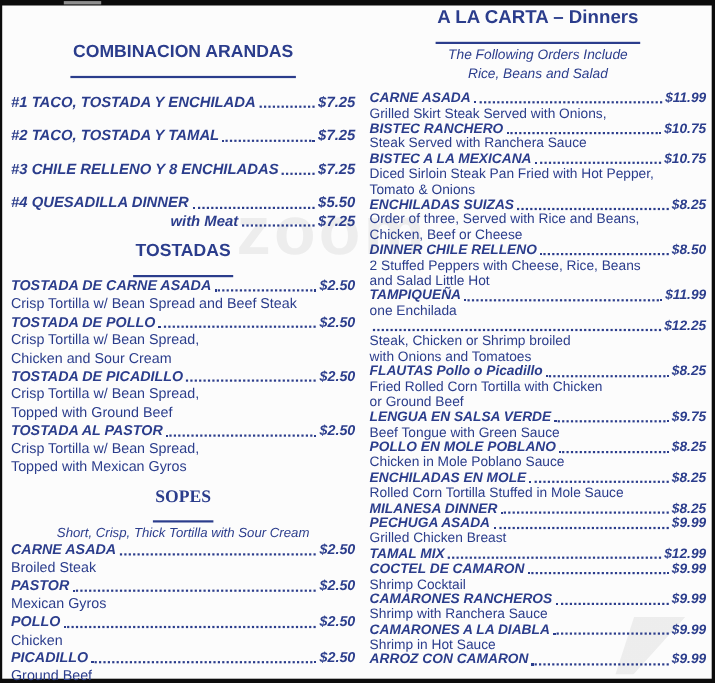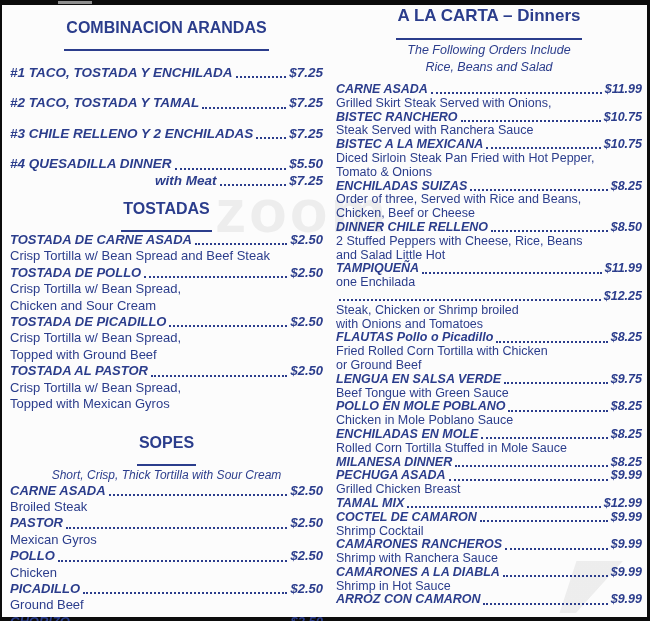--- a/index.html
+++ b/index.html
@@ -48,28 +48,28 @@
   .nm  { font-weight:bold; }
   .pr  { font-weight:bold; }
   .leader {
     flex:1; min-width:6px; margin:0 3px;
     border-bottom:2px dotted currentColor;
     margin-bottom:3px;
   }
   .desc { font-weight:normal; }
 
   
-  .sec-0 .sec-head { margin-top:8px; }
+  .sec-0 .sec-head { margin-top:28px; }
   .sec-0 { font-size:13.5px; }
   .sec-0 .mi { margin-top:14px; }
   .sec-0 .mi:first-of-type { margin-top:15px; }
   .sub { padding-left:145px; }
   .sec-1 .sec-head { margin-top:10px; }
   .sec-1 .mi:first-of-type { margin-top:7px; }
-  .sec-2 .sec-head { margin-top:20px; }
+  .sec-2 .sec-head { margin-top:9px;font-family:Liberation Serif, serif; }
   .sec-2 .mi:first-of-type { margin-top:6px; }
 
   
   .col-right .items { margin-top:9px; }
   .col-right .leader { margin-bottom:2.5px; }
 </style>
 </head>
 <body>
 
 <div class="page">
@@ -94,21 +94,21 @@
         </div>
         <div class="mi">
           <div class="row">
             <span class="nm">#2 TACO, TOSTADA Y TAMAL</span>
             <span class="leader"></span>
             <span class="pr">$7.25</span>
           </div>
         </div>
         <div class="mi">
           <div class="row">
-            <span class="nm">#3 CHILE RELLENO Y 2 ENCHILADAS</span>
+            <span class="nm">#3 CHILE RELLENO Y 8 ENCHILADAS</span>
             <span class="leader"></span>
             <span class="pr">$7.25</span>
           </div>
         </div>
         <div class="mi">
           <div class="row">
             <span class="nm">#4 QUESADILLA DINNER</span>
             <span class="leader"></span>
             <span class="pr">$5.50</span>
           </div>

